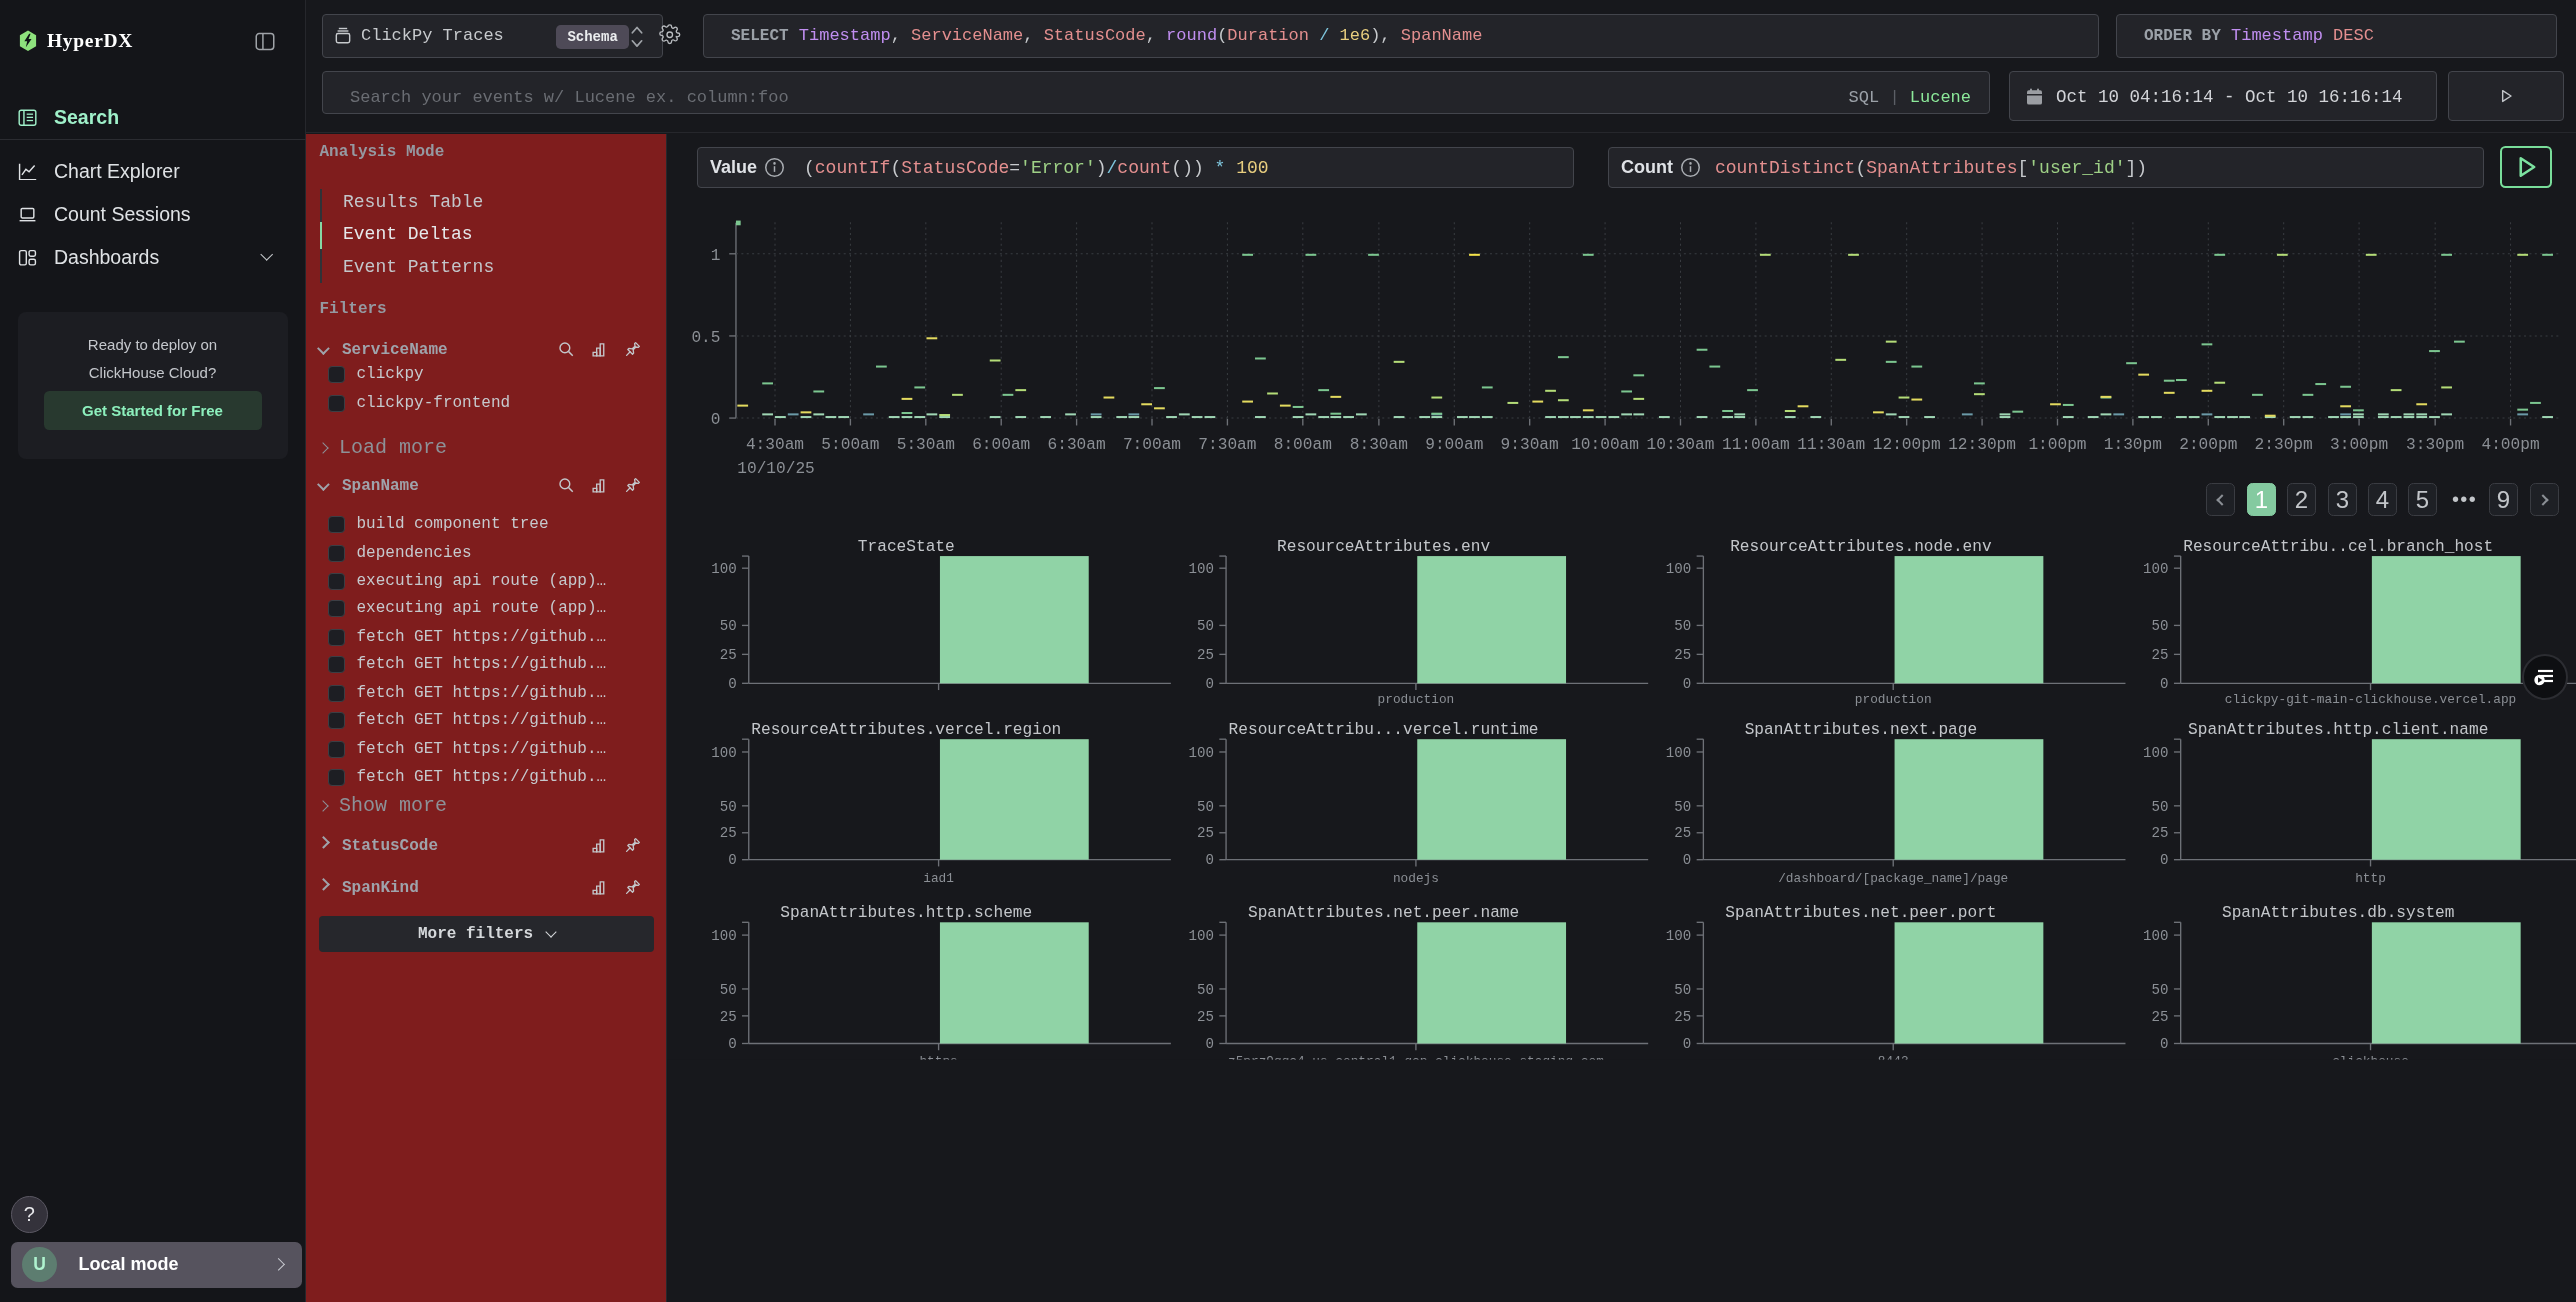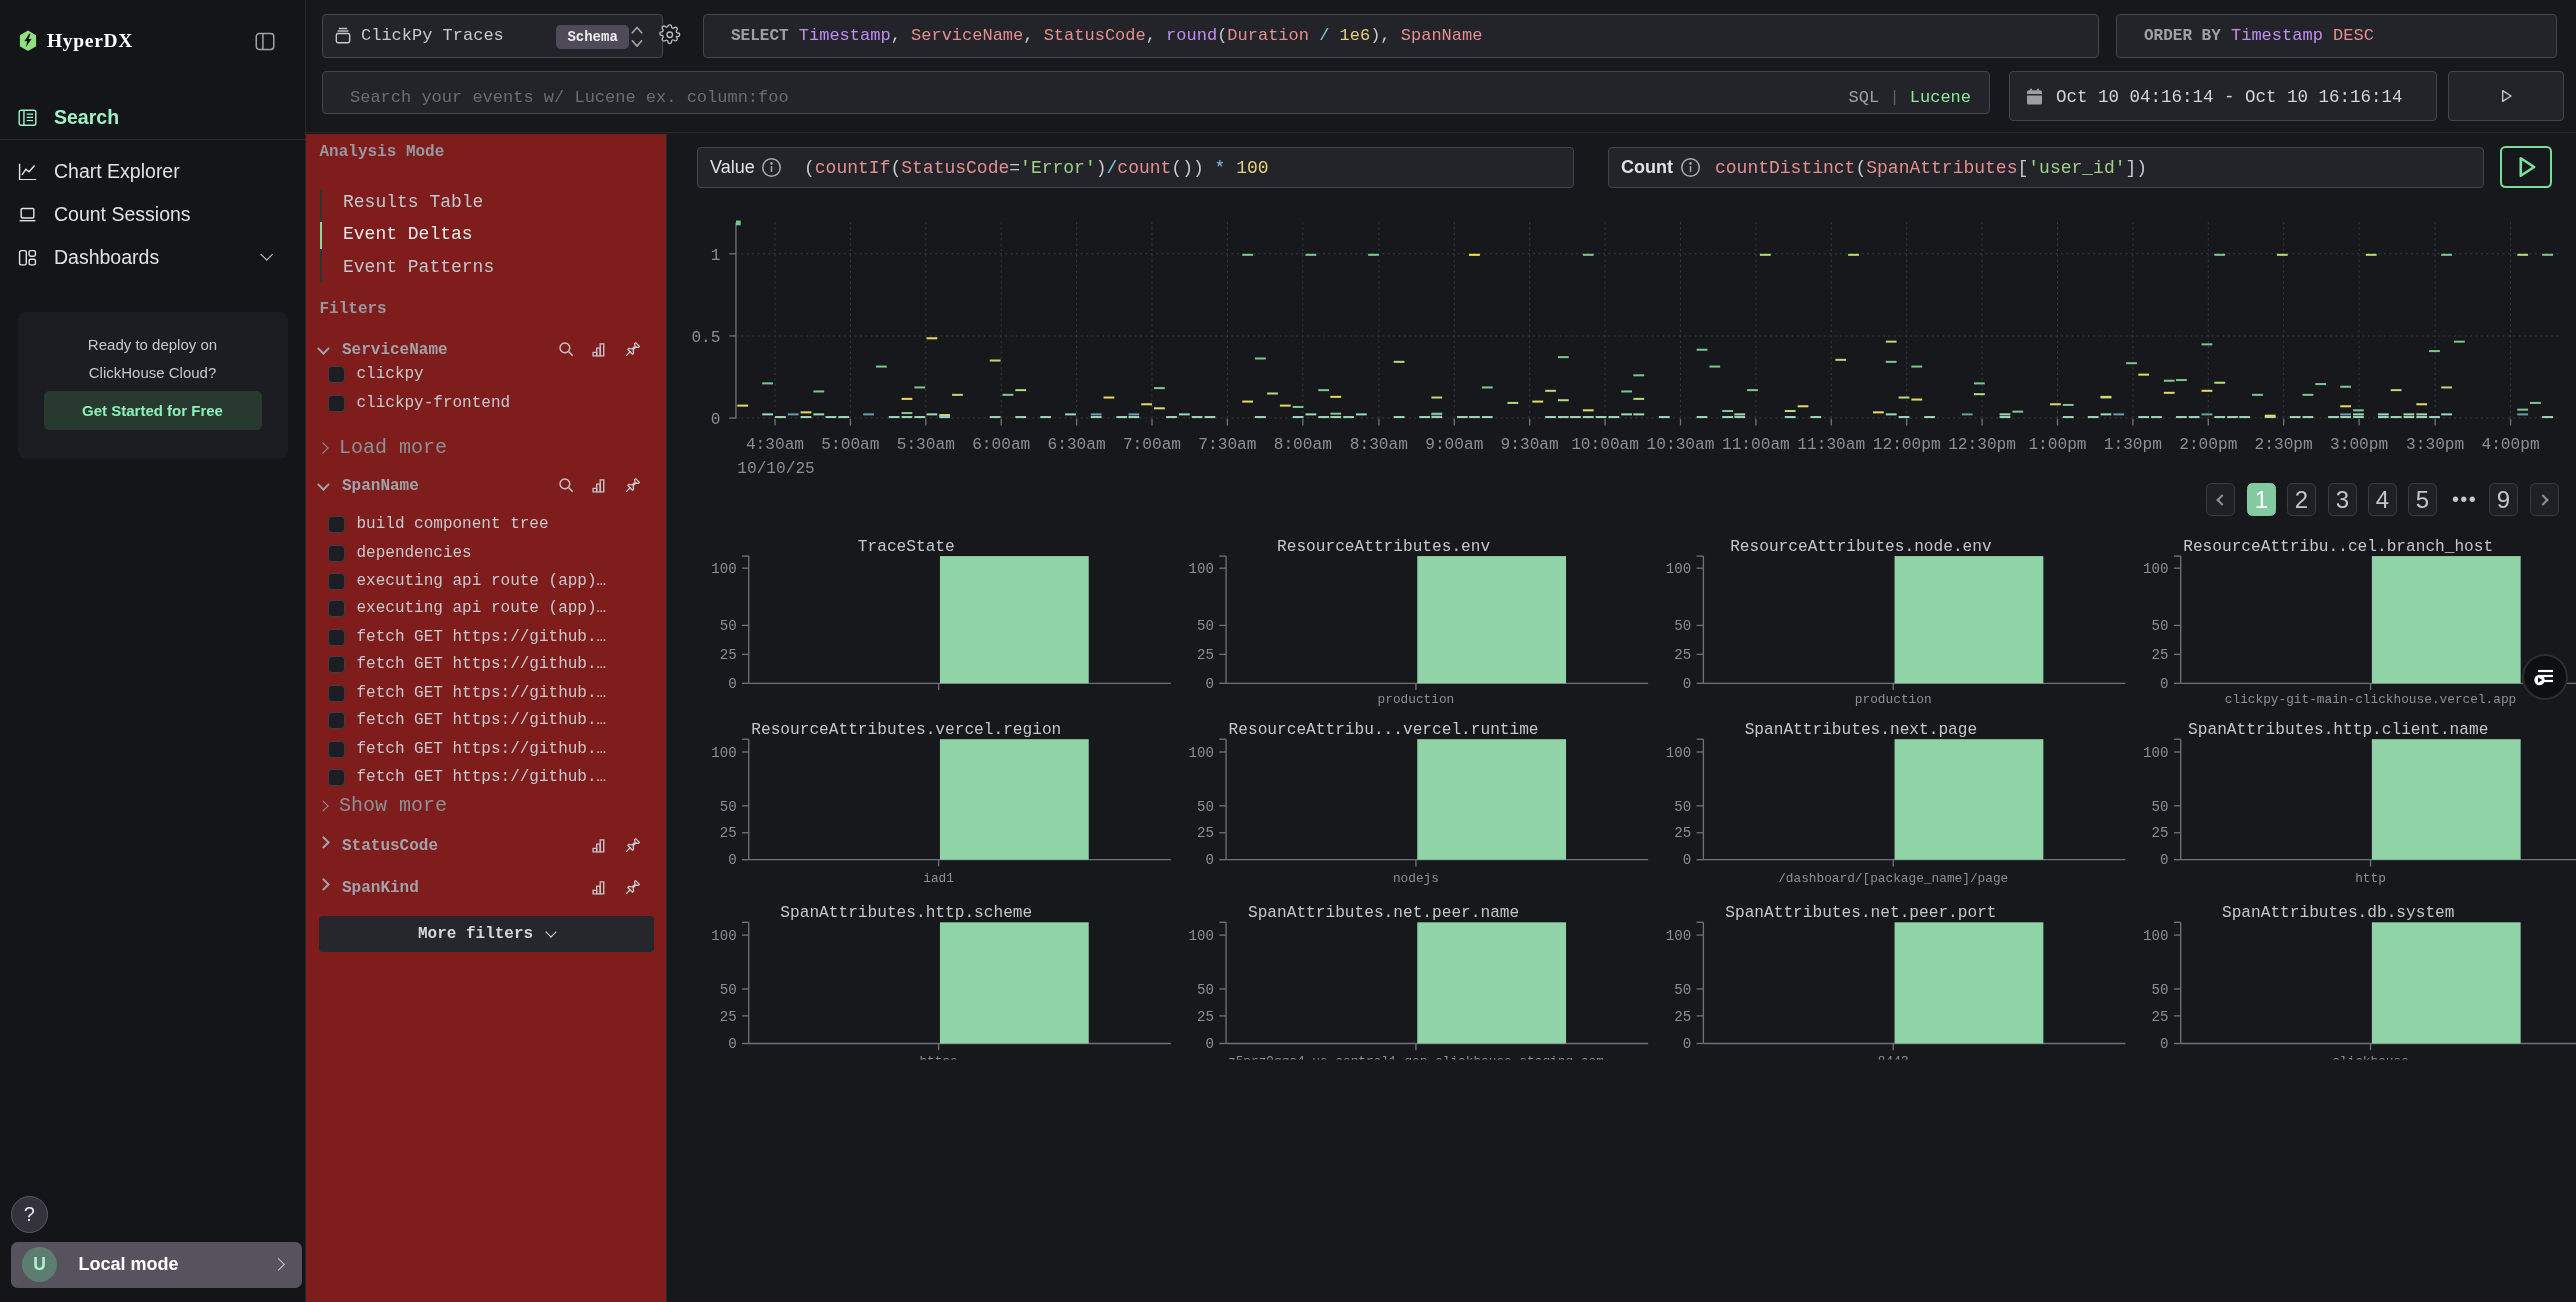--- a/index.html
+++ b/index.html
@@ -263,21 +263,21 @@
         <path d="M15.5 3.5 L20.5 8.5 L19.2 9.8 L15.8 9.3 L12.2 12.9 L12.8 17.5 L11.4 18.9 L5.1 12.6 L6.5 11.2 L11.1 11.8 L14.7 8.2 L14.2 4.8 Z"></path>
         <line x1="8.2" y1="15.8" x2="3.5" y2="20.5"></line>
       </svg>
     </div>
 
   <div class="abs" style="left:12.8px;top:782px;width:335px;height:36px;background:#26272c;border-radius:4px;display:flex;align-items:center;justify-content:center;gap:13.5px;font-weight:bold;font-size:16px;color:#d5d8db">More filters<span style="width:8px;height:8px;border-right:1.7px solid #d5d8db;border-bottom:1.7px solid #d5d8db;transform:rotate(45deg);margin-top:-4px"></span></div>
 </div>
 
 <div class="inp" style="left:697px;top:147px;width:877px;height:41px">
   <div class="abs" style="left:12px;top:9.4px;display:flex;align-items:center;gap:6.7px">
-      <span class="sans" style="font-size:18px;font-weight:normal;color:#dfe2e6">Value</span>
+      <span class="sans" style="font-size:18px;font-weight:bold;color:#dfe2e6">Value</span>
       <svg width="21" height="21" viewBox="0 0 24 24" fill="none" stroke="#a9adb2" stroke-width="1.7">
         <circle cx="12" cy="12" r="10"></circle>
         <line x1="12" y1="10.5" x2="12" y2="17"></line>
         <circle cx="12" cy="7.3" r="0.6" fill="#a9adb2"></circle>
       </svg>
     </div>
   <div class="abs code" style="left:106px;top:10px;font-size:18px"><span class="gr">(</span><span class="id">countIf</span><span class="gr">(</span><span class="id">StatusCode</span><span class="gr">=</span><span class="str">'Error'</span><span class="gr">)</span><span class="op">/</span><span class="id">count</span><span class="gr">()) </span><span class="op">*</span> <span class="num">100</span></div>
 </div>
 <div class="inp" style="left:1608px;top:147px;width:876px;height:41px">
   <div class="abs" style="left:12px;top:9.4px;display:flex;align-items:center;gap:6.7px">

